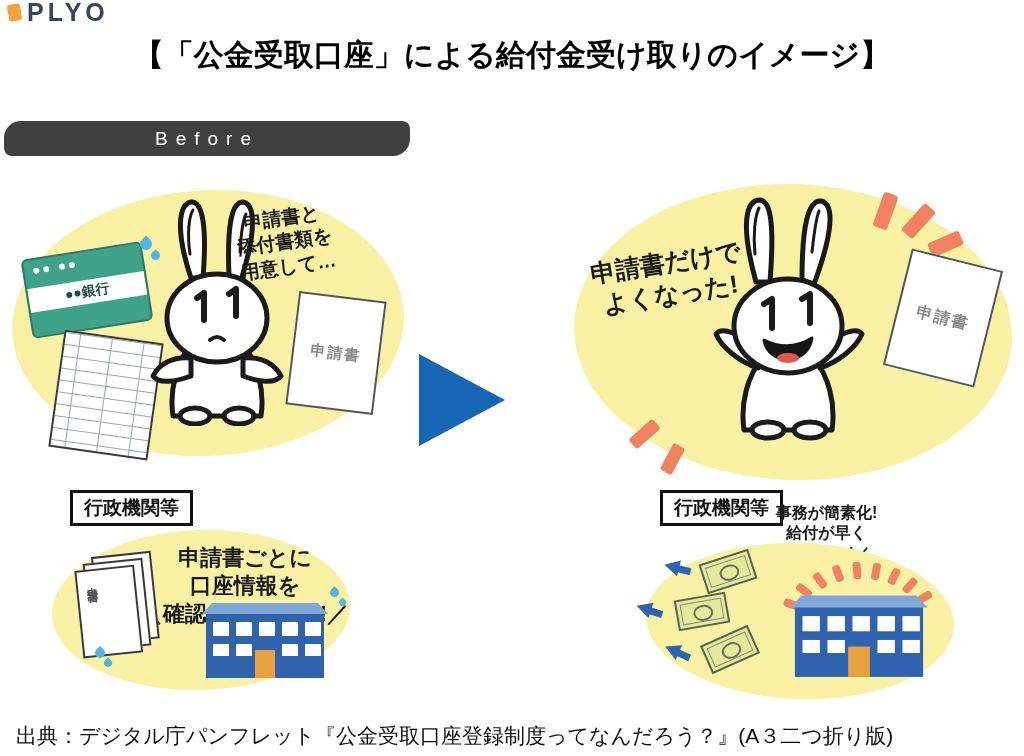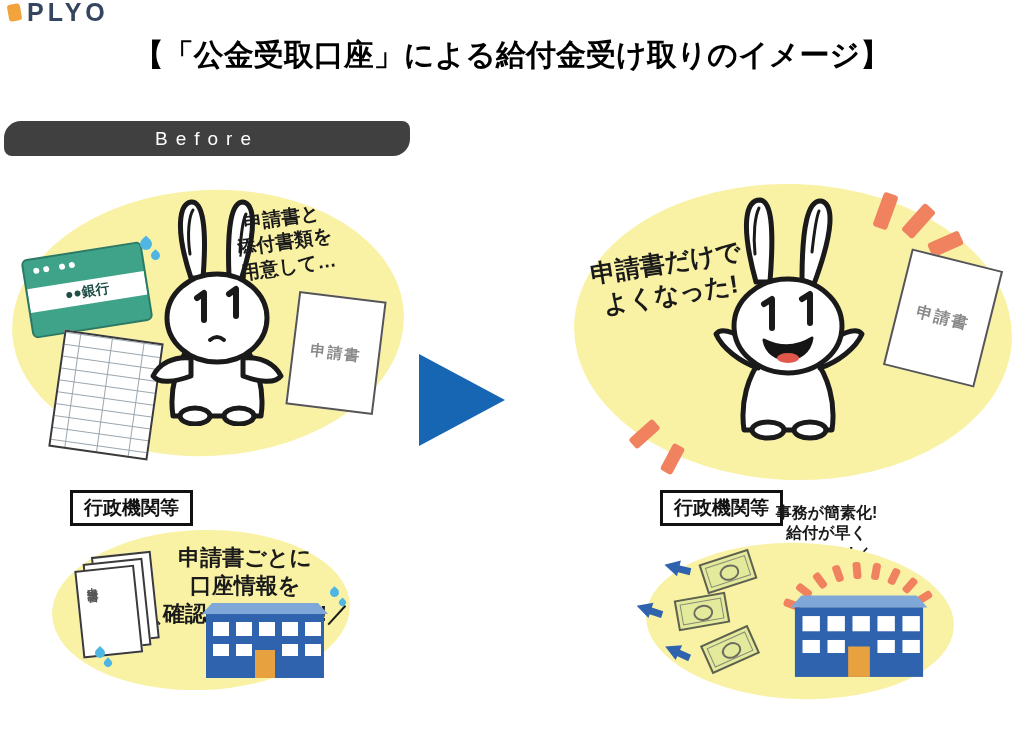--- a/index.html
+++ b/index.html
@@ -234,14 +234,15 @@
       <span class="tri"></span>
       <span class="tail"></span>
     </div>
 
   <div class="bill" style="left:704px;top:634px;width:48px;height:27px;transform:rotate(-24deg);"></div>
   <div class="marrow" style="left:664px;top:644px;transform:rotate(24deg);">
       <span class="tri"></span>
       <span class="tail"></span>
     </div>
 
+  <div class="abs source" style="left:16px;top:722px;">出典：デジタル庁パンフレット『公金受取口座登録制度ってなんだろう？』(A３二つ折り版)</div>
 
 </div>
 
 </body></html>

